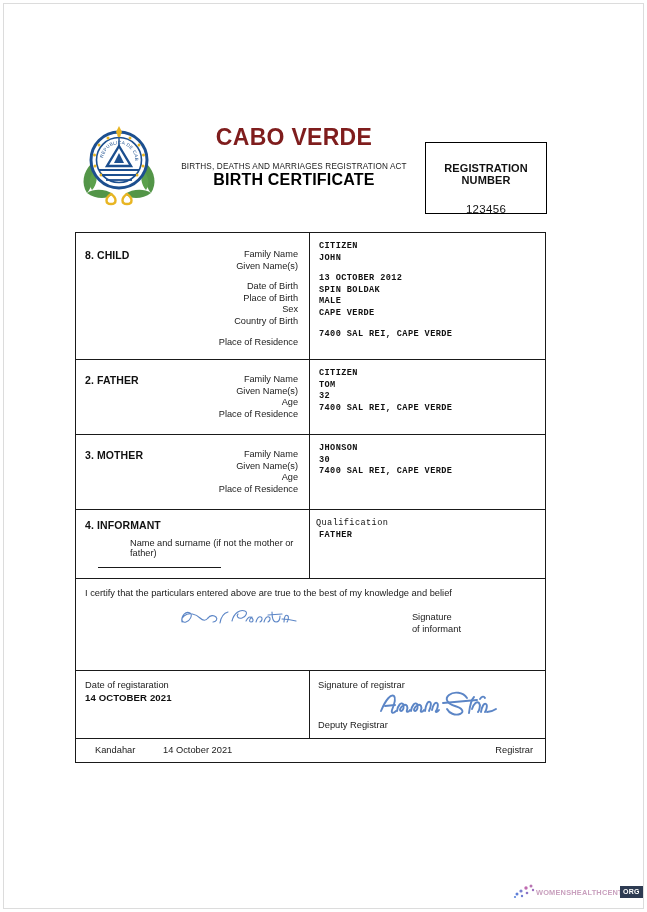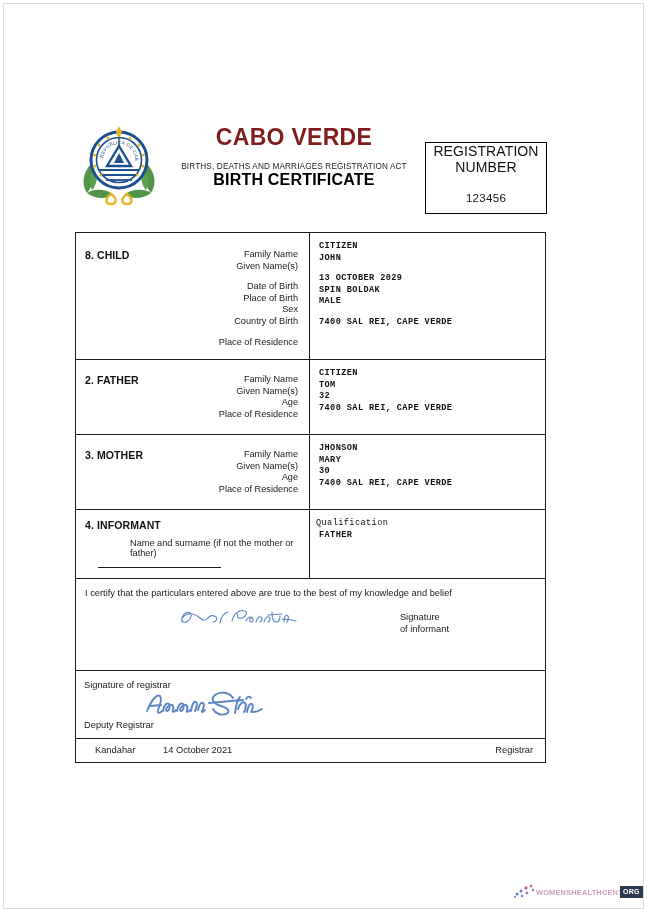--- a/index.html
+++ b/index.html
@@ -60,22 +60,23 @@
     color: #000;
   }
   .regbox {
     position: absolute;
     left: 352px; top: 28px;
     width: 122px; height: 72px;
     border: 1.4px solid #000;
     text-align: center;
   }
   .regbox-label {
-    font-size: 14px;
-    font-weight: normal;
+    font-size: 11px;
+    font-weight: bold;
+    margin-top: 19px;
     letter-spacing: 0.1px;
   }
   .regbox-value {
     font-size: 11.5px;
     margin-top: 17px;
     letter-spacing: 0.3px;
   }
 
   
   .certtable {
@@ -165,21 +166,21 @@
     padding: 9px 8px 0 9px;
   }
   .certify-text { font-size: 9.3px; color: #1a1a1a; }
   .sig-informant {
     position: absolute;
     left: 100px; top: 26px;
     width: 140px; height: 26px;
   }
   .sig-label {
     position: absolute;
-    right: 96px; top: 32px;
+    right: 84px; top: 32px;
     font-size: 9.3px;
     line-height: 12px;
     color: #1a1a1a;
   }
 
   
   .reg-row { display: flex; border-bottom: 1.2px solid #1a1a1a; height: 68px; }
   .reg-left {
     width: 234px; flex: 0 0 234px;
     border-right: 1.2px solid #1a1a1a;
@@ -327,23 +328,24 @@
             <div class="gap"></div>
             <div>Place of Residence</div>
           </div>
         </div>
       </div>
       <div class="col-right">
         <div class="values">
           <div>CITIZEN</div>
           <div>JOHN</div>
           <div class="gap"></div>
-          <div>13 OCTOBER 2029</div>
+          <div>13 OCTOBER 2012</div>
           <div>SPIN BOLDAK</div>
           <div>MALE</div>
+          <div>CAPE VERDE</div>
           <div class="gap"></div>
           <div>7400 SAL REI, CAPE VERDE</div>
         </div>
       </div>
     </div>
 
     <div class="row">
       <div class="col-left">
         <div class="parent-left-inner">
           <div class="section-title parent-title">2. FATHER</div>
@@ -373,21 +375,20 @@
             <div>Family Name</div>
             <div>Given Name(s)</div>
             <div>Age</div>
             <div>Place of Residence</div>
           </div>
         </div>
       </div>
       <div class="col-right">
         <div class="values">
           <div>JHONSON</div>
-          <div>MARY</div>
           <div>30</div>
           <div>7400 SAL REI, CAPE VERDE</div>
         </div>
       </div>
     </div>
 
     <div class="row">
       <div class="col-left informant-left">
         <div class="section-title">4. INFORMANT</div>
         <div class="informant-sub">Name and surname (if not the mother or father)</div>
@@ -420,20 +421,24 @@
         </svg>
       </div>
 
       <div class="sig-label">
         <div>Signature</div>
         <div>of informant</div>
       </div>
     </div>
 
     <div class="reg-row">
+      <div class="reg-left">
+        <div class="reg-small">Date of registaration</div>
+        <div class="reg-strong">14 OCTOBER 2021</div>
+      </div>
       <div class="reg-right">
         <div class="reg-small">Signature of registrar</div>
 
         <div class="sig-registrar">
           <svg viewBox="0 0 122 30" width="122" height="30" aria-hidden="true">
             <g fill="none" stroke="#5b85c6" stroke-width="1.9" stroke-linecap="round" stroke-linejoin="round">
               <path d="M4 22 C9 10 14 5 17 7 C19 9 17 16 15 21 C14 24 16 25 19 22"></path>
               <path d="M8 17 L18 16"></path>
               <path d="M20 22 C21 16 24 13 26 15 C28 17 26 22 24 22 C22 22 23 18 27 16 C30 15 31 18 30 21 C29 23 31 24 33 21"></path>
               <path d="M34 22 C35 16 38 13 40 15 C42 17 40 22 38 22 C36 22 37 18 41 16 C44 15 45 18 44 21 C43 23 45 24 47 21"></path>

